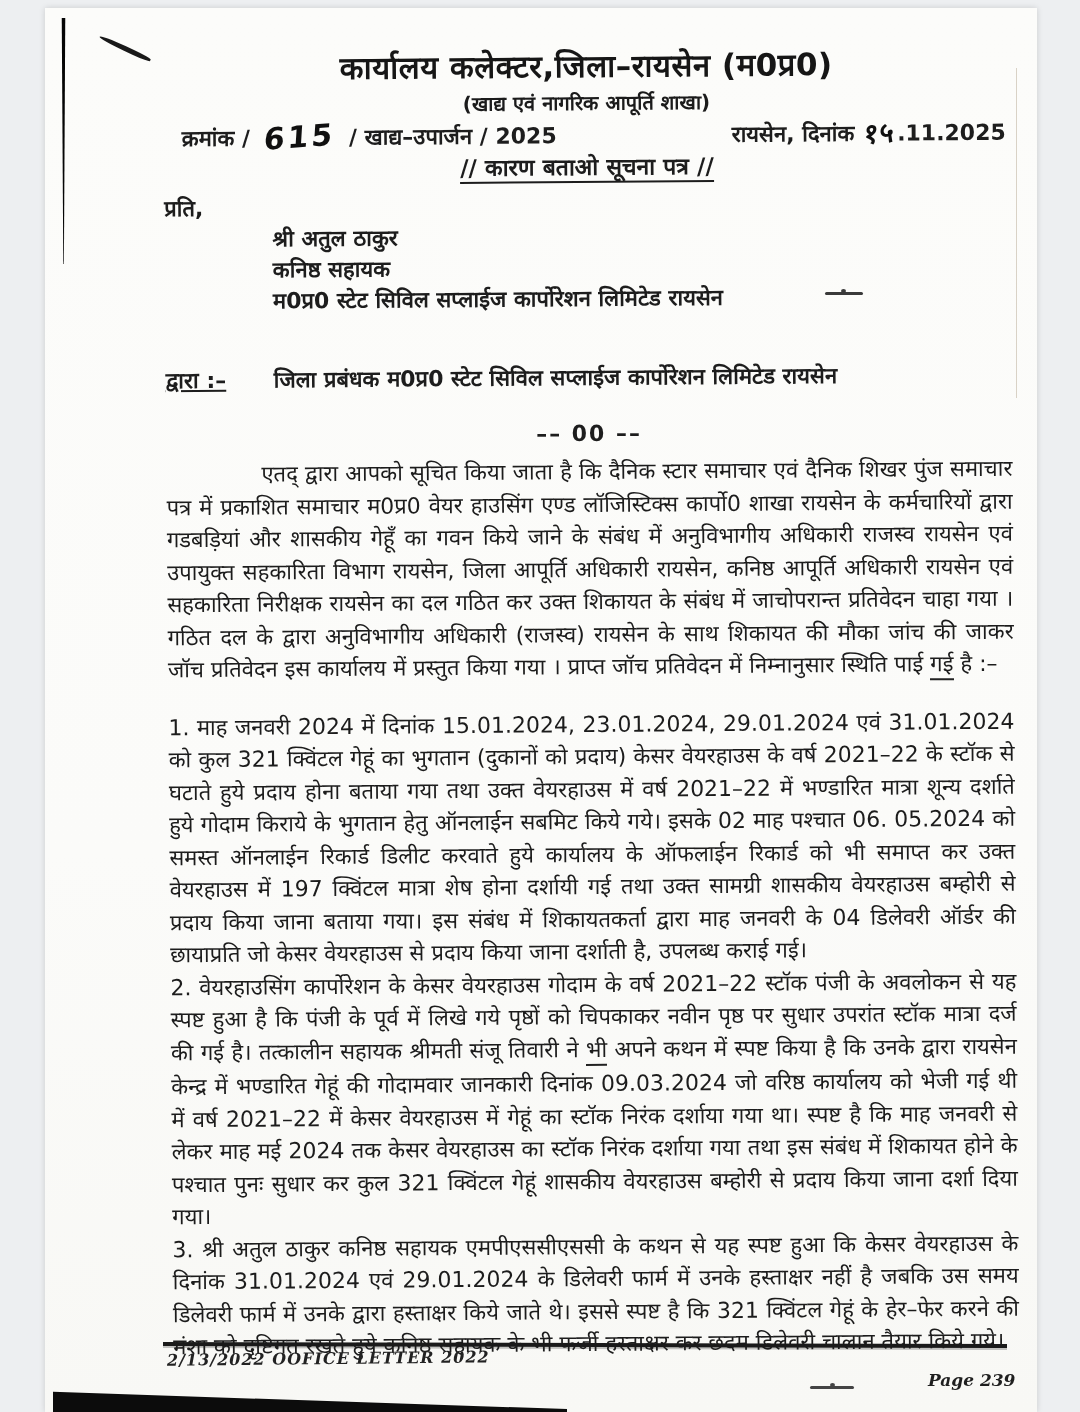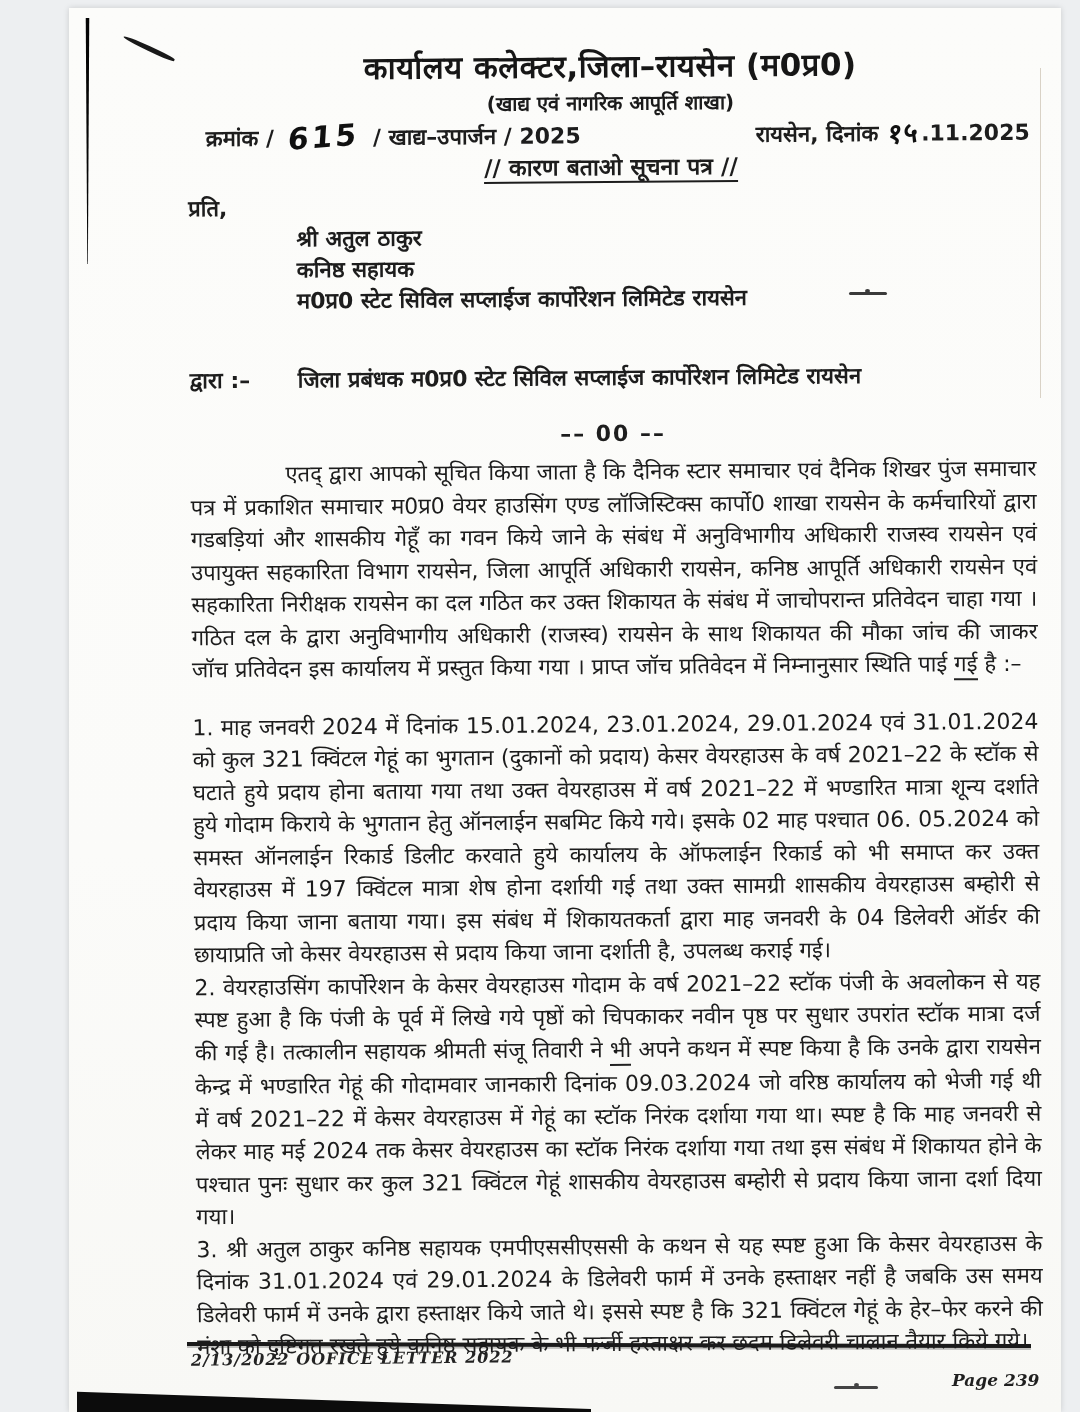--- a/index.html
+++ b/index.html
@@ -15,21 +15,20 @@
     width:1080px; height:1412px;
     background:#edeff1;
     overflow:hidden;
   }
   .page {
     position:absolute;
     left:45px; top:8px;
     width:992px; height:1404px;
     background:linear-gradient(180deg,#fcfcfa 0%,#fbfbf9 60%,#f8f8f5 100%);
     box-shadow:0 0 6px rgba(0,0,0,0.15);
-    margin-left:24px;
   }
   .content {
     position:absolute;
     left:118px; right:28px; top:36px;
     transform:rotate(-0.45deg);
     transform-origin:50% 0;
   }
   .title {
     text-align:center;
     font-size:31px;
@@ -74,21 +73,21 @@
   }
   .subject .u-line { border-bottom:2px solid #1d1d1d; padding-bottom:1px; }
   .salutation { font-size:22px; font-weight:bold; margin-top:7px; }
   .addr-block { margin-left:108px; font-size:22px; font-weight:bold; line-height:31px; margin-top:2px; }
   .through-row {
     display:flex;
     margin-top:47px;
     font-size:22px;
     font-weight:bold;
   }
-  .through-label { width:108px; flex:0 0 108px; }
+  .through-label { width:108px; flex:0 0 108px;text-decoration:underline; }
   .separator {
     text-align:center;
     font-size:22px;
     font-weight:bold;
     letter-spacing:2px;
     margin-top:30px;
   }
   .para {
     font-size:22px;
     line-height:32.5px;

